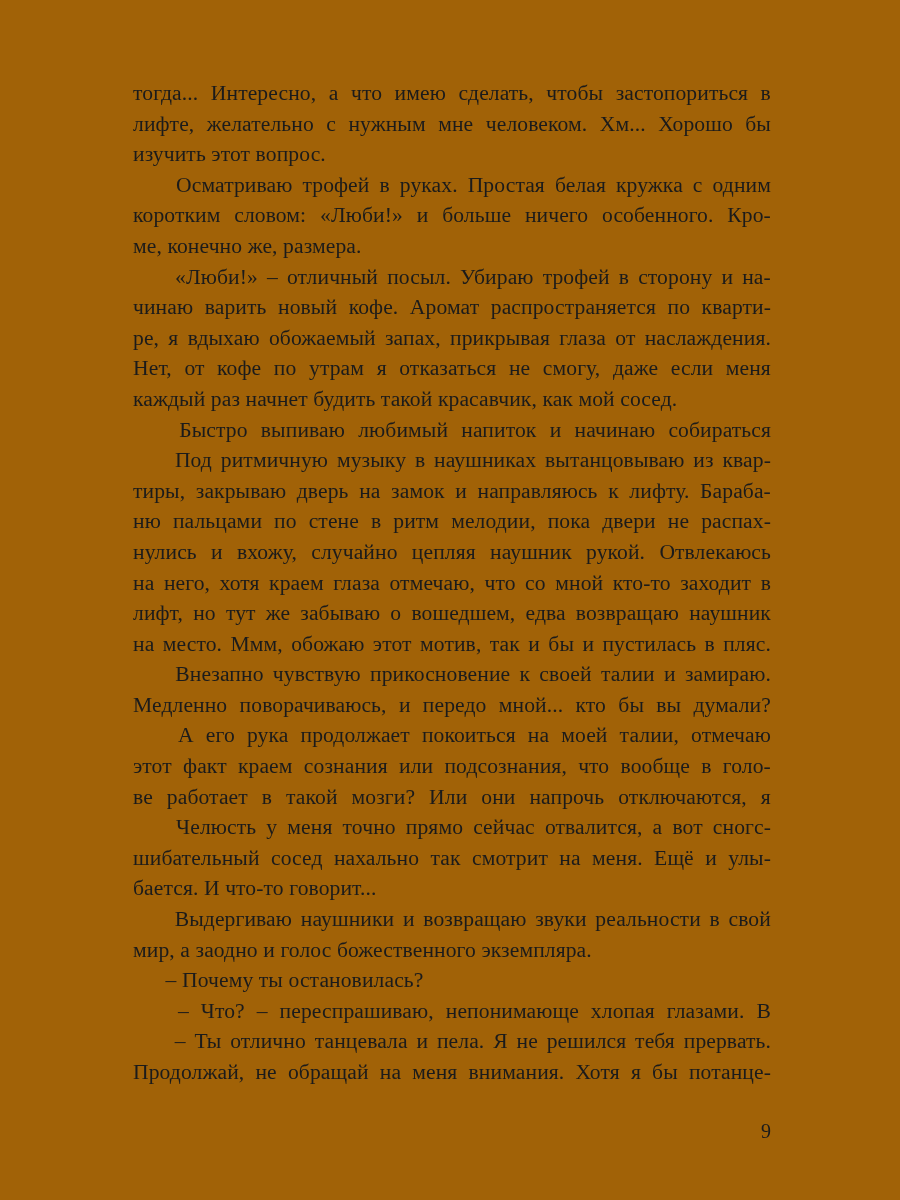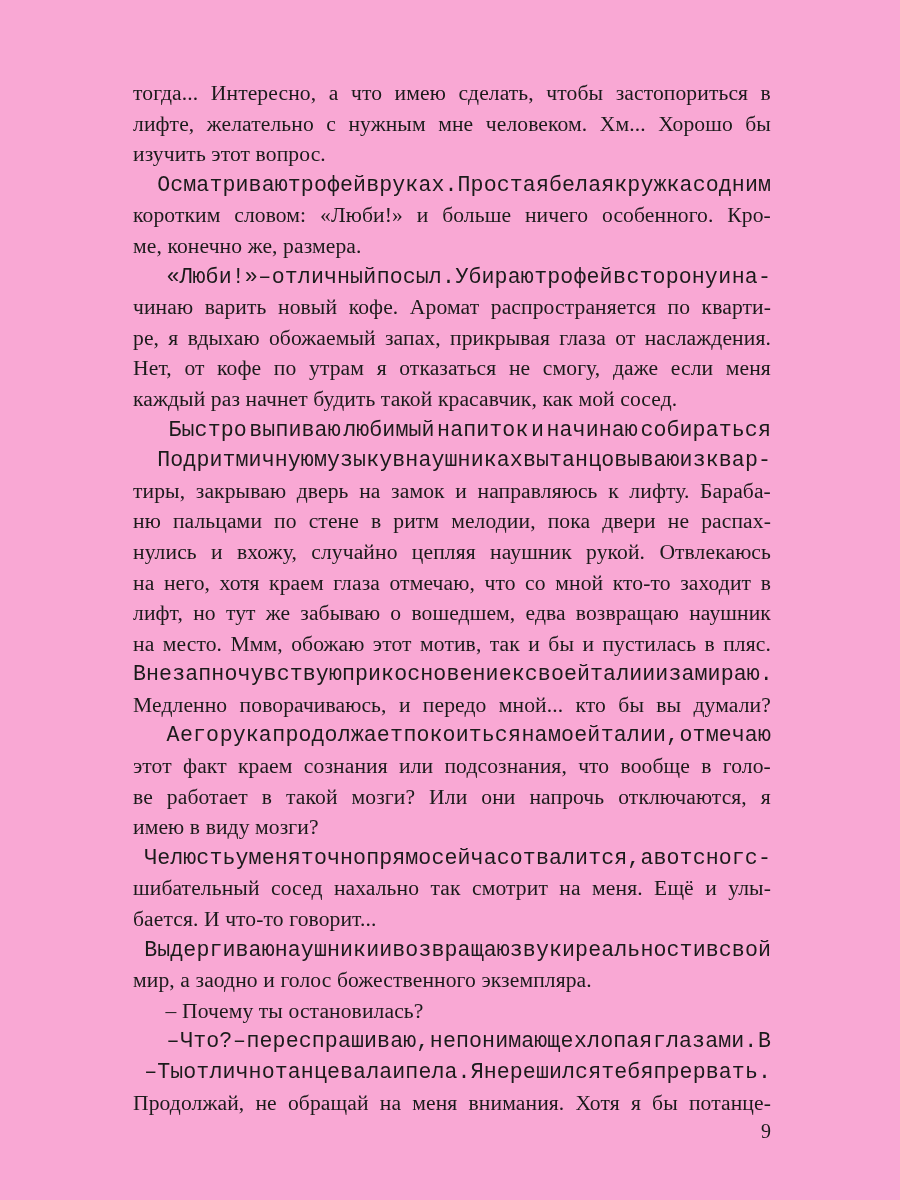--- a/index.html
+++ b/index.html
@@ -9,21 +9,21 @@
     background: #ffffff;
   }
   body {
     font-family: "Liberation Serif", "DejaVu Serif", serif;
   }
 
   .page {
     position: relative;
     width: 900px;
     height: 1200px;
-    background: #f9a8d4;
+    background: #a16207;
     overflow: hidden;
     box-sizing: border-box;
   }
 
   .text-column {
     position: absolute;
     left: 133px;
     top: 78px;
     width: 638px;
   }
@@ -51,21 +51,20 @@
     justify-content: space-between;
     white-space: normal;
   }
   .line.j > span {
     display: inline-block;
     white-space: pre;
   }
 
   .line.indent {
     padding-left: 0;
-    font-family: Liberation Mono, monospace;
   }
 
   .indent-space {
     display: inline-block;
     width: 33px;
   }
 
   .page-number {
     position: absolute;
     left: 0;
@@ -339,21 +338,20 @@
           <span>работает</span>
           <span>в</span>
           <span>такой</span>
           <span>мозги?</span>
           <span>Или</span>
           <span>они</span>
           <span>напрочь</span>
           <span>отключаются,</span>
           <span>я</span>
         </span>
-        <span class="line">имею в виду мозги?</span>
       </p>
       <p class="para">
         <span class="line j indent">
           <span class="indent-space"></span>
           <span>Челюсть</span>
           <span>у</span>
           <span>меня</span>
           <span>точно</span>
           <span>прямо</span>
           <span>сейчас</span>

